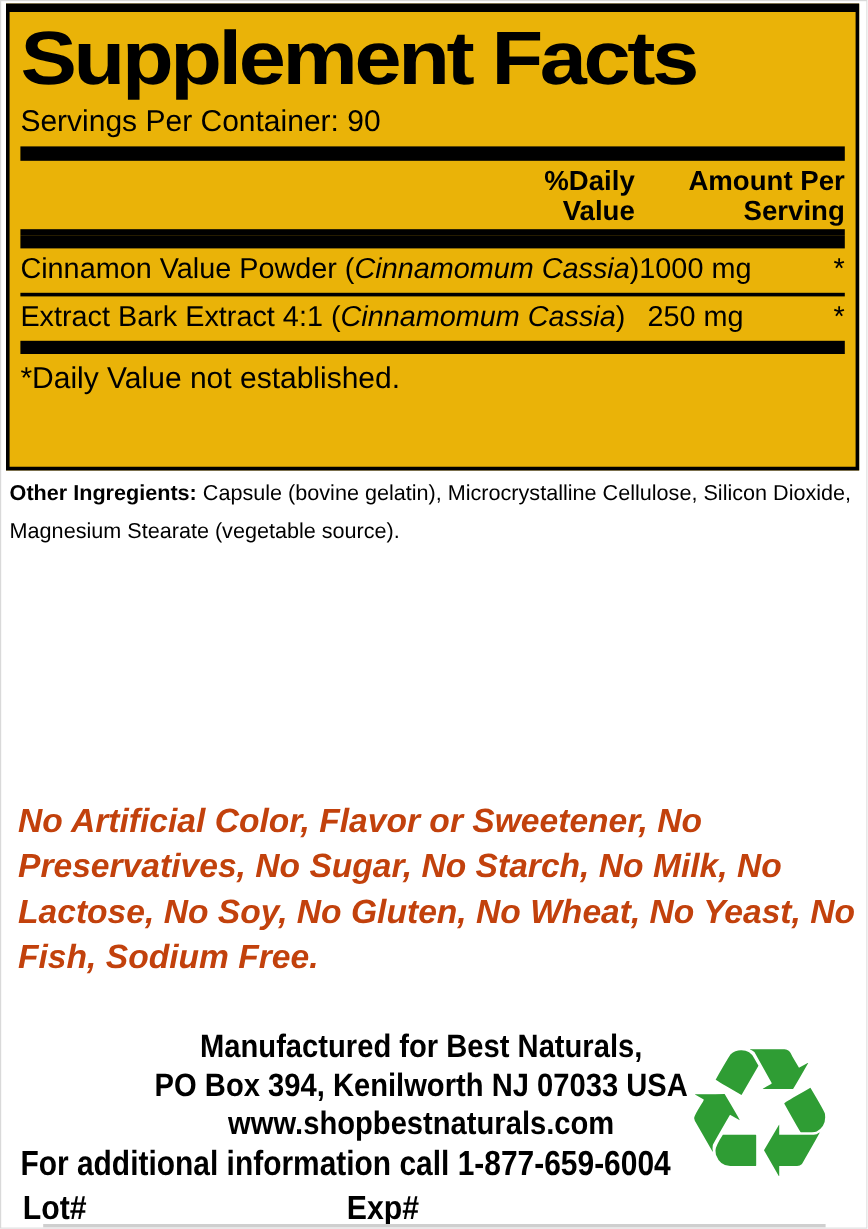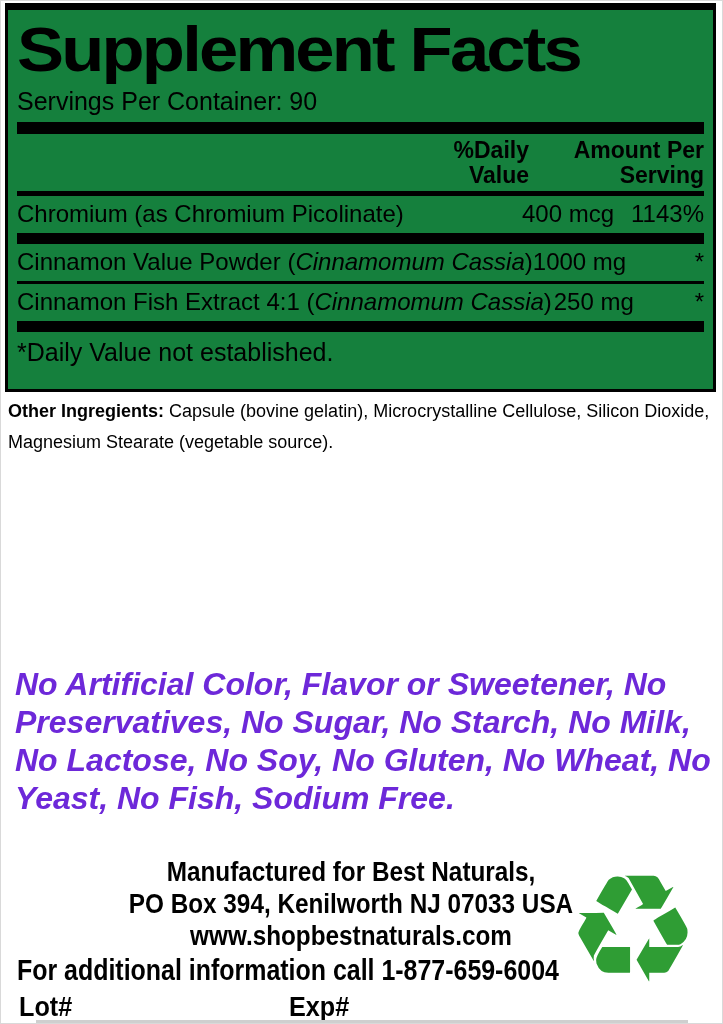--- a/index.html
+++ b/index.html
@@ -5,21 +5,21 @@
   html,body{margin:0;padding:0;background:#ffffff;}
   .label-root{
     position:relative;width:723px;height:1024px;background:#fff;
     font-family:"Liberation Sans",sans-serif;color:#000;overflow:hidden;
     border:1px solid #d9d9d9;box-sizing:border-box;
   }
   
   .facts-panel{
     position:absolute;left:4px;top:2px;width:711px;height:389px;
     border:3px solid #000;border-top:7px solid #000;box-sizing:border-box;
-    padding:0 9px;overflow:hidden;background:#15803d;
+    padding:0 9px;overflow:hidden;background:#eab308;
   }
   .facts-title{
     margin:4px 0 0 0;font-size:63px;font-weight:bold;letter-spacing:-2.5px;
     transform:scaleX(1.12);transform-origin:left center;white-space:nowrap;
     line-height:70px;height:72px;
   }
   .serving-line{font-size:25px;line-height:30px;}
   .bar{background:#000;width:100%;}
   .bar-heavy{height:12px;margin-top:6px;}
   .bar-mid{height:5px;}
@@ -43,22 +43,22 @@
     font-size:18px;line-height:31px;margin:0;
   }
   .other-ing b{font-weight:bold;}
   .caution{
     position:absolute;left:14px;top:490px;width:697px;
     font-size:28px;line-height:37px;text-align:justify;margin:0;color:#111;
   }
   .caution b{color:#a03c28;font-weight:bold;}
   .claims{
     position:absolute;left:14px;top:664px;width:703px;
-    font-size:32px;line-height:38px;font-weight:bold;font-style:italic;
-    color:#6d28d9;margin:0;
+    font-size:28px;line-height:38px;font-weight:bold;font-style:italic;
+    color:#c2410c;margin:0;
   }
   
   .footer-center{
     position:absolute;left:0;top:855px;width:700px;text-align:center;
     font-weight:bold;font-size:27px;line-height:32px;
     transform:scaleX(0.9);transform-origin:center top;
   }
   .footer-phone{
     position:absolute;left:16px;top:953px;font-weight:bold;font-size:29px;
     white-space:nowrap;transform:scaleX(0.86);transform-origin:left top;
@@ -94,43 +94,36 @@
         <span>Value</span>
       </div>
       <div class="th th-amt">
         <span>Amount Per</span>
         <span>Serving</span>
       </div>
     </div>
 
     <div class="bar bar-mid"></div>
 
-    <div class="trow">
-      <div class="rname">
-        <span>Chromium (as Chromium Picolinate)</span><i></i><span></span>
-      </div>
-      <div class="ramt">400 mcg</div>
-      <div class="rdv">1143%</div>
-    </div>
 
     <div class="bar bar-row-heavy"></div>
 
     <div class="trow">
       <div class="rname">
         <span>Cinnamon Value Powder (</span><i>Cinnamomum Cassia</i><span>)</span>
       </div>
       <div class="ramt">1000 mg</div>
       <div class="rdv">*</div>
     </div>
 
     <div class="bar bar-row-thin"></div>
 
     <div class="trow">
       <div class="rname">
-        <span>Cinnamon Fish Extract 4:1 (</span><i>Cinnamomum Cassia</i><span>)</span>
+        <span>Extract Bark Extract 4:1 (</span><i>Cinnamomum Cassia</i><span>)</span>
       </div>
       <div class="ramt">250 mg</div>
       <div class="rdv">*</div>
     </div>
 
     <div class="bar bar-row-heavy"></div>
 
     <div class="footnote">*Daily Value not established.</div>
   </section>
 

